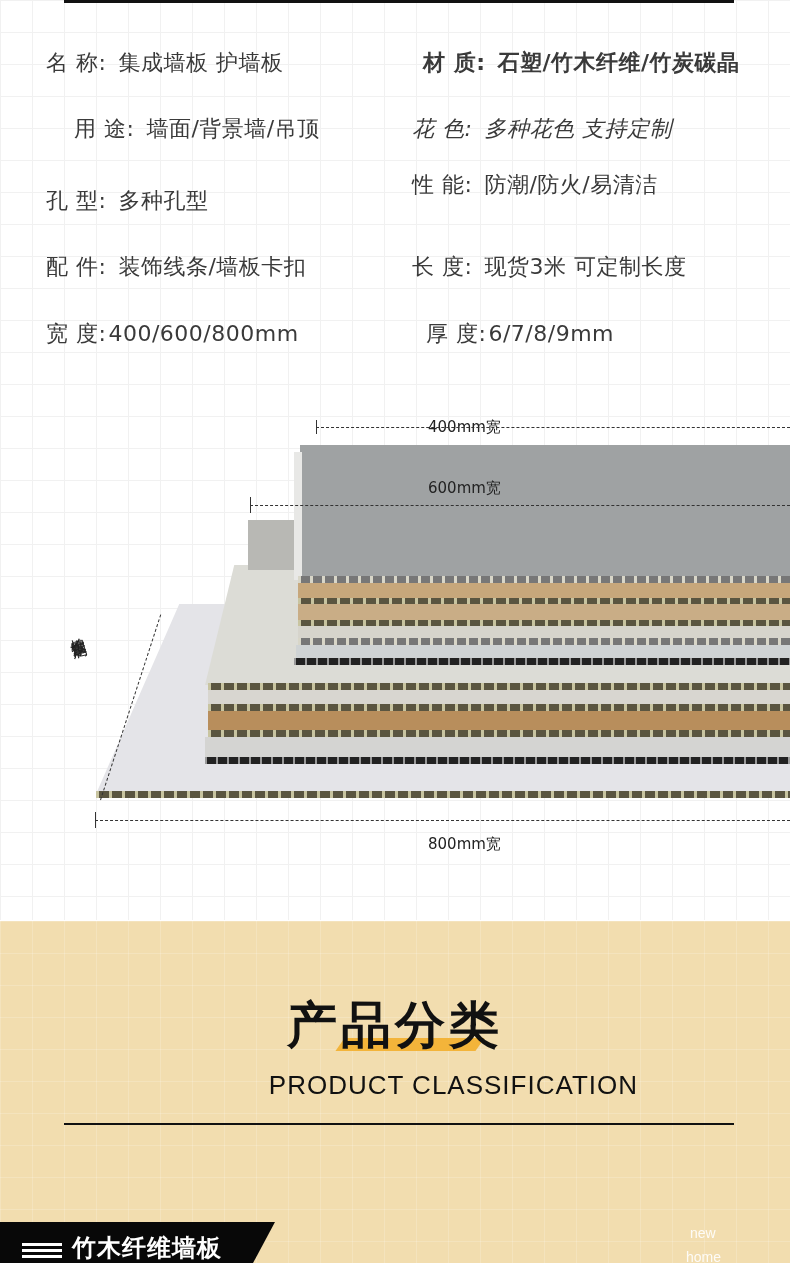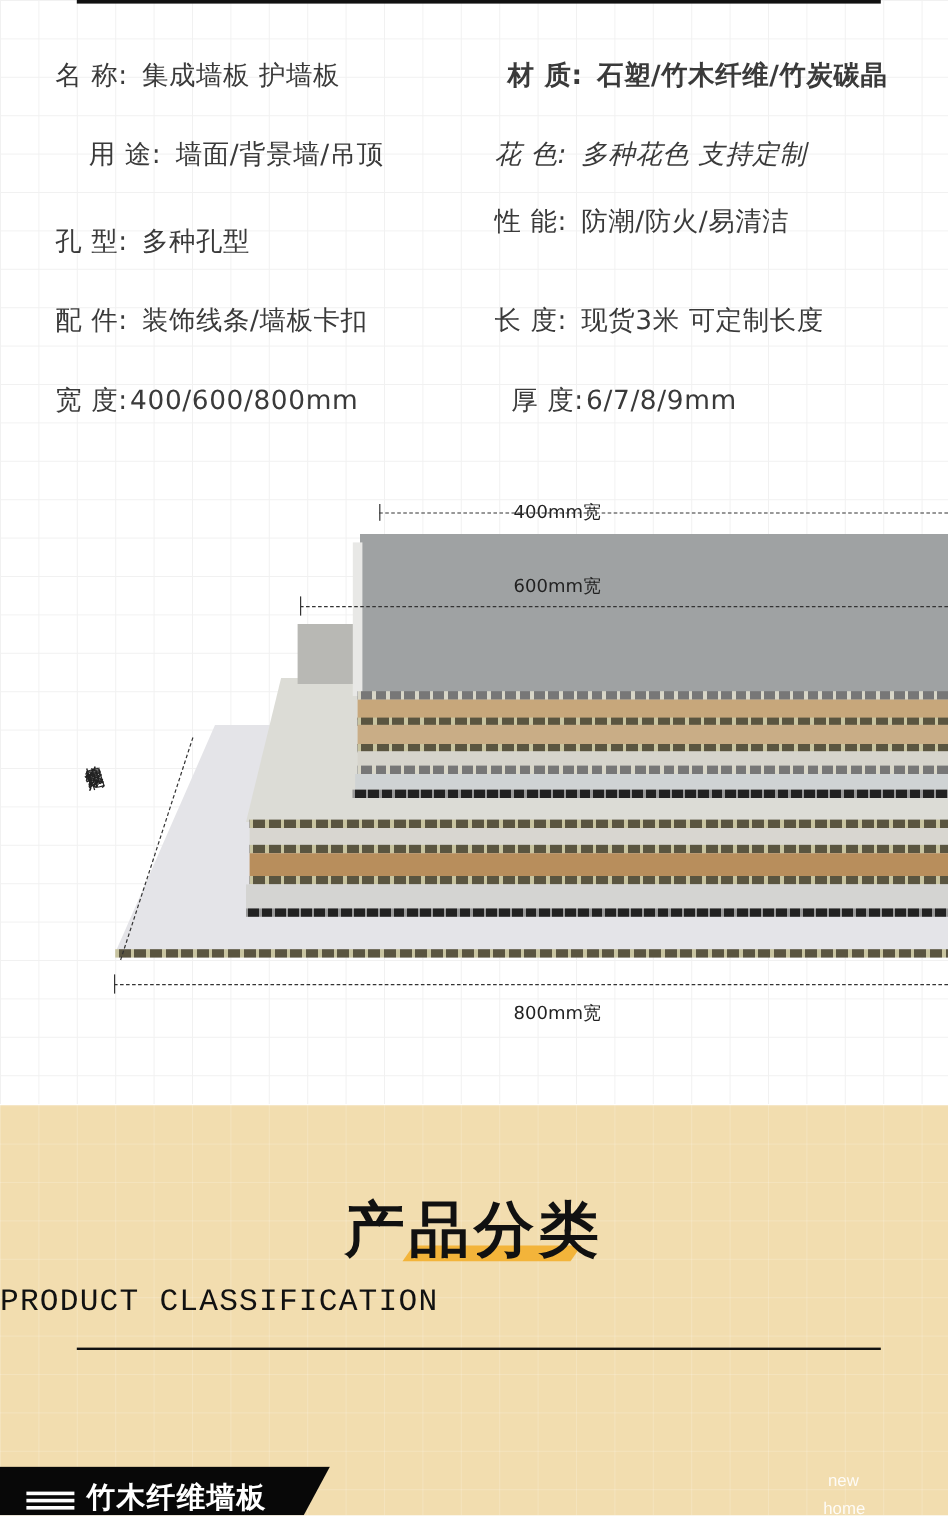--- a/index.html
+++ b/index.html
@@ -58,22 +58,22 @@
     }
     .section-title {
       position: absolute; left: 0; top: 992px; width: 790px; text-align: center;
       font-size: 50px; font-weight: bold; color: #111; letter-spacing: 4px; z-index: 2;
     }
     .title-accent {
       position: absolute; left: 340px; top: 1038px; width: 140px; height: 13px;
       background: #f3b43a; transform: skewX(-35deg); z-index: 1;
     }
     .section-subtitle {
-      position: absolute; left: 0; top: 1070px; width: 638px; text-align: left;
-      font-family: Liberation Mono, monospace; font-size: 26px; color: #111; letter-spacing: 1px;
+      position: absolute; left: 0; top: 1070px; width: 638px; text-align: right;
+      font-family: Liberation Sans, sans-serif; font-size: 26px; color: #111; letter-spacing: 1px;
     }
     .bottom-rule { position: absolute; left: 64px; top: 1123px; width: 670px; height: 2px; background: #111; }
 
     .cat-banner {
       position: absolute; left: 0; top: 1222px; width: 275px; height: 41px; background: #080808;
       clip-path: polygon(0 0, 100% 0, 92% 100%, 0 100%);
     }
     .cat-lines { position: absolute; left: 22px; top: 1243px; width: 40px; }
     .cat-lines span { display: block; height: 3px; background: #fff; margin-bottom: 3px; }
     .cat-label {

